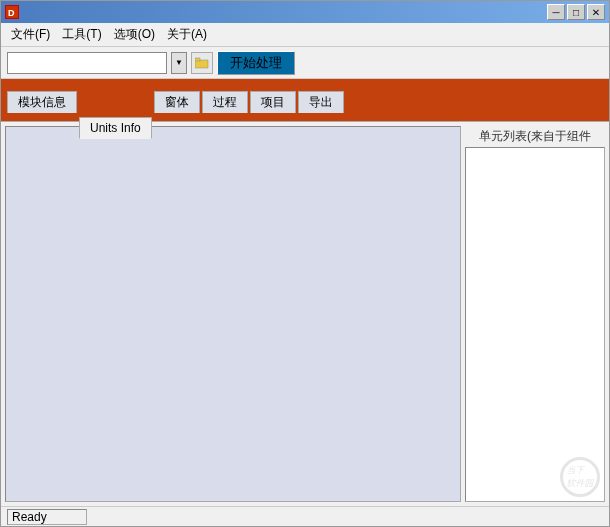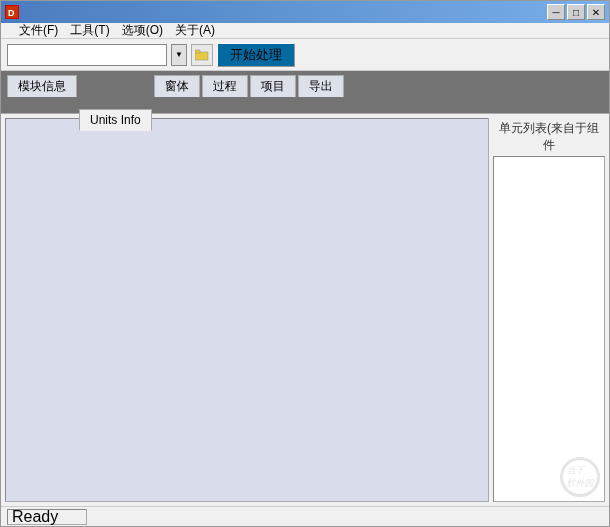--- a/index.html
+++ b/index.html
@@ -75,24 +75,24 @@
       align-items: center;
       justify-content: center;
       font-size: 10px;
       cursor: pointer;
       color: #000;
     }
 
     
     .menu-bar {
       background: #f0f0f0;
-      height: 16px;
-      display: flex;
-      align-items: center;
-      padding: 0 12px;
+      height: 24px;
+      display: flex;
+      align-items: center;
+      padding: 0 4px;
       border-bottom: 1px solid #ccc;
       flex-shrink: 0;
     }
 
     .menu-item {
       padding: 2px 6px;
       font-size: 12px;
       cursor: pointer;
     }
 
@@ -150,23 +150,23 @@
       border-top-color: #fff;
       border-left-color: #fff;
       font-size: 13px;
       cursor: pointer;
       font-family: "SimSun", sans-serif;
     }
 
     
     .tab-bar {
       display: flex;
-      align-items: flex-start;
+      align-items: center;
       padding: 4px 6px 0;
-      background: #737373;
+      background: #c2410c;
       border-bottom: 1px solid #aaa;
       flex-shrink: 0;
     }
 
     .tab {
       padding: 3px 10px;
       border: 1px solid #aaa;
       border-bottom: none;
       background: #dce0e8;
       margin-right: 2px;
@@ -201,21 +201,21 @@
       flex: 1;
       background: #d8dceb;
       border: 1px solid #aaa;
       border-top-color: #888;
       border-left-color: #888;
       overflow: hidden;
     }
 
     
     .right-panel {
-      width: 112px;
+      width: 140px;
       background: #f0f0f0;
       display: flex;
       flex-direction: column;
     }
 
     .right-panel-label {
       font-size: 12px;
       color: #333;
       padding: 2px;
       text-align: center;
@@ -230,21 +230,21 @@
     }
 
     
     .status-bar {
       height: 20px;
       background: #f0f0f0;
       border-top: 1px solid #ccc;
       display: flex;
       align-items: center;
       padding: 0 6px;
-      font-size: 16px;
+      font-size: 12px;
       flex-shrink: 0;
     }
 
     .status-section {
       padding: 1px 4px;
       border: 1px solid #aaa;
       border-top-color: #888;
       border-left-color: #888;
       min-width: 80px;
       height: 16px;

